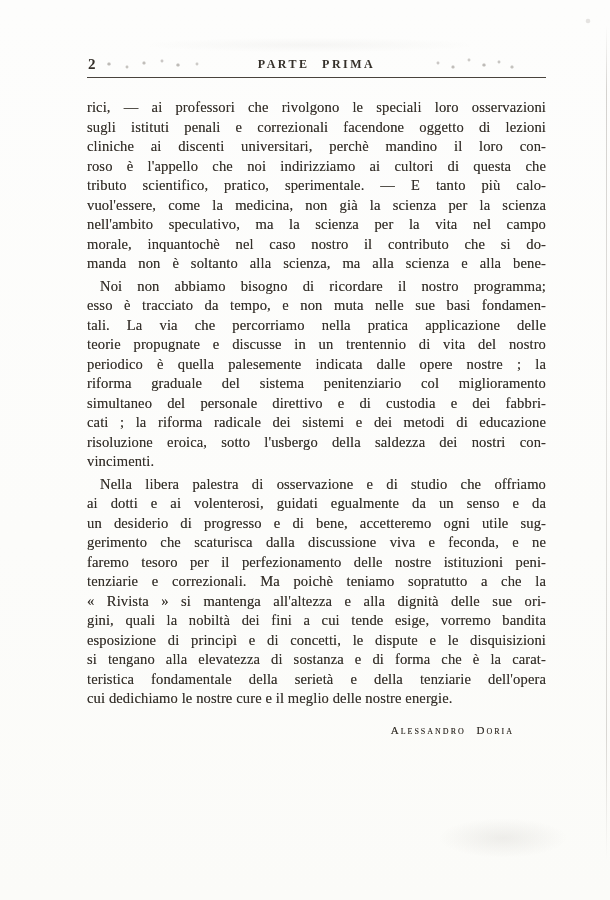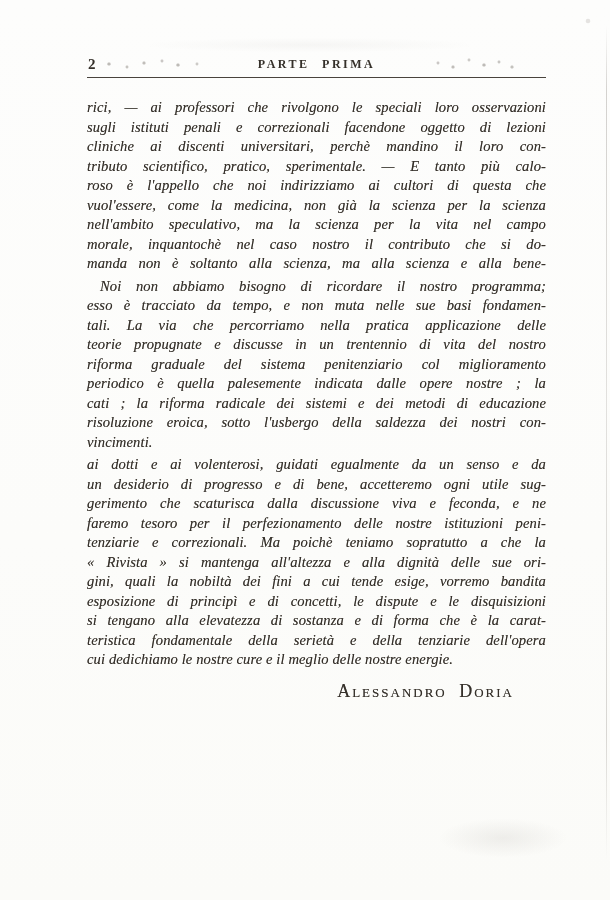--- a/index.html
+++ b/index.html
@@ -47,31 +47,30 @@
     font-size: 14.6px;
     line-height: 19.5px;
     letter-spacing: 0.1px;
     text-shadow: 0 0 0.4px rgba(53,48,42,0.55);
   }
   .paragraph + .paragraph { margin-top: 3px; }
   .line {
     text-align: justify;
     text-align-last: justify;
     white-space: nowrap;
-    font-style: italic;
   }
   .line.last { text-align-last: left; }
   .line.indent { text-indent: 13px; }
   
   .signature {
     margin-top: 12px;
     text-align: right;
     padding-right: 32px;
     font-variant: small-caps;
-    font-size: 18px;
+    font-size: 11px;
     letter-spacing: 2px;
     word-spacing: 6px;
   }
   
   .speckles {
     position: absolute;
     left: 0; top: 0;
     width: 1.5px; height: 1.5px;
     border-radius: 50%;
     background: transparent;
@@ -132,41 +131,43 @@
     <div class="page-number">2</div>
     <div class="running-title">PARTE PRIMA</div>
   </div>
 
   <div class="body-text">
 
     <div class="paragraph">
       <div class="line">rici, — ai professori che rivolgono le speciali loro osservazioni</div>
       <div class="line">sugli istituti penali e correzionali facendone oggetto di lezioni</div>
       <div class="line">cliniche ai discenti universitari, perchè mandino il loro con-</div>
+      <div class="line">roso è l'appello che noi indirizziamo ai cultori di questa che</div>
       <div class="line">tributo scientifico, pratico, sperimentale. — E tanto più calo-</div>
-      <div class="line">roso è l'appello che noi indirizziamo ai cultori di questa che</div>
       <div class="line">vuol'essere, come la medicina, non già la scienza per la scienza</div>
       <div class="line">nell'ambito speculativo, ma la scienza per la vita nel campo</div>
       <div class="line">morale, inquantochè nel caso nostro il contributo che si do-</div>
       <div class="line">manda non è soltanto alla scienza, ma alla scienza e alla bene-</div>
     </div>
 
     <div class="paragraph">
       <div class="line indent">Noi non abbiamo bisogno di ricordare il nostro programma;</div>
       <div class="line">esso è tracciato da tempo, e non muta nelle sue basi fondamen-</div>
       <div class="line">tali. La via che percorriamo nella pratica applicazione delle</div>
       <div class="line">teorie propugnate e discusse in un trentennio di vita del nostro</div>
+      <div class="line">periodico è quella palesemente indicata dalle opere nostre ; la</div>
       <div class="line">riforma graduale del sistema penitenziario col miglioramento</div>
-      <div class="line">periodico è quella palesemente indicata dalle opere nostre ; la</div>
+      <div class="line">simultaneo del personale direttivo e di custodia e dei fabbri-</div>
       <div class="line">cati ; la riforma radicale dei sistemi e dei metodi di educazione</div>
       <div class="line">risoluzione eroica, sotto l'usbergo della saldezza dei nostri con-</div>
       <div class="line last">vincimenti.</div>
     </div>
 
     <div class="paragraph">
+      <div class="line indent">Nella libera palestra di osservazione e di studio che offriamo</div>
       <div class="line">ai dotti e ai volenterosi, guidati egualmente da un senso e da</div>
       <div class="line">un desiderio di progresso e di bene, accetteremo ogni utile sug-</div>
       <div class="line">gerimento che scaturisca dalla discussione viva e feconda, e ne</div>
       <div class="line">faremo tesoro per il perfezionamento delle nostre istituzioni peni-</div>
       <div class="line">tenziarie e correzionali. Ma poichè teniamo sopratutto a che la</div>
       <div class="line">« Rivista » si mantenga all'altezza e alla dignità delle sue ori-</div>
       <div class="line">gini, quali la nobiltà dei fini a cui tende esige, vorremo bandita</div>
       <div class="line">esposizione di principì e di concetti, le dispute e le disquisizioni</div>
       <div class="line">si tengano alla elevatezza di sostanza e di forma che è la carat-</div>
       <div class="line">teristica fondamentale della serietà e della tenziarie dell'opera</div>

